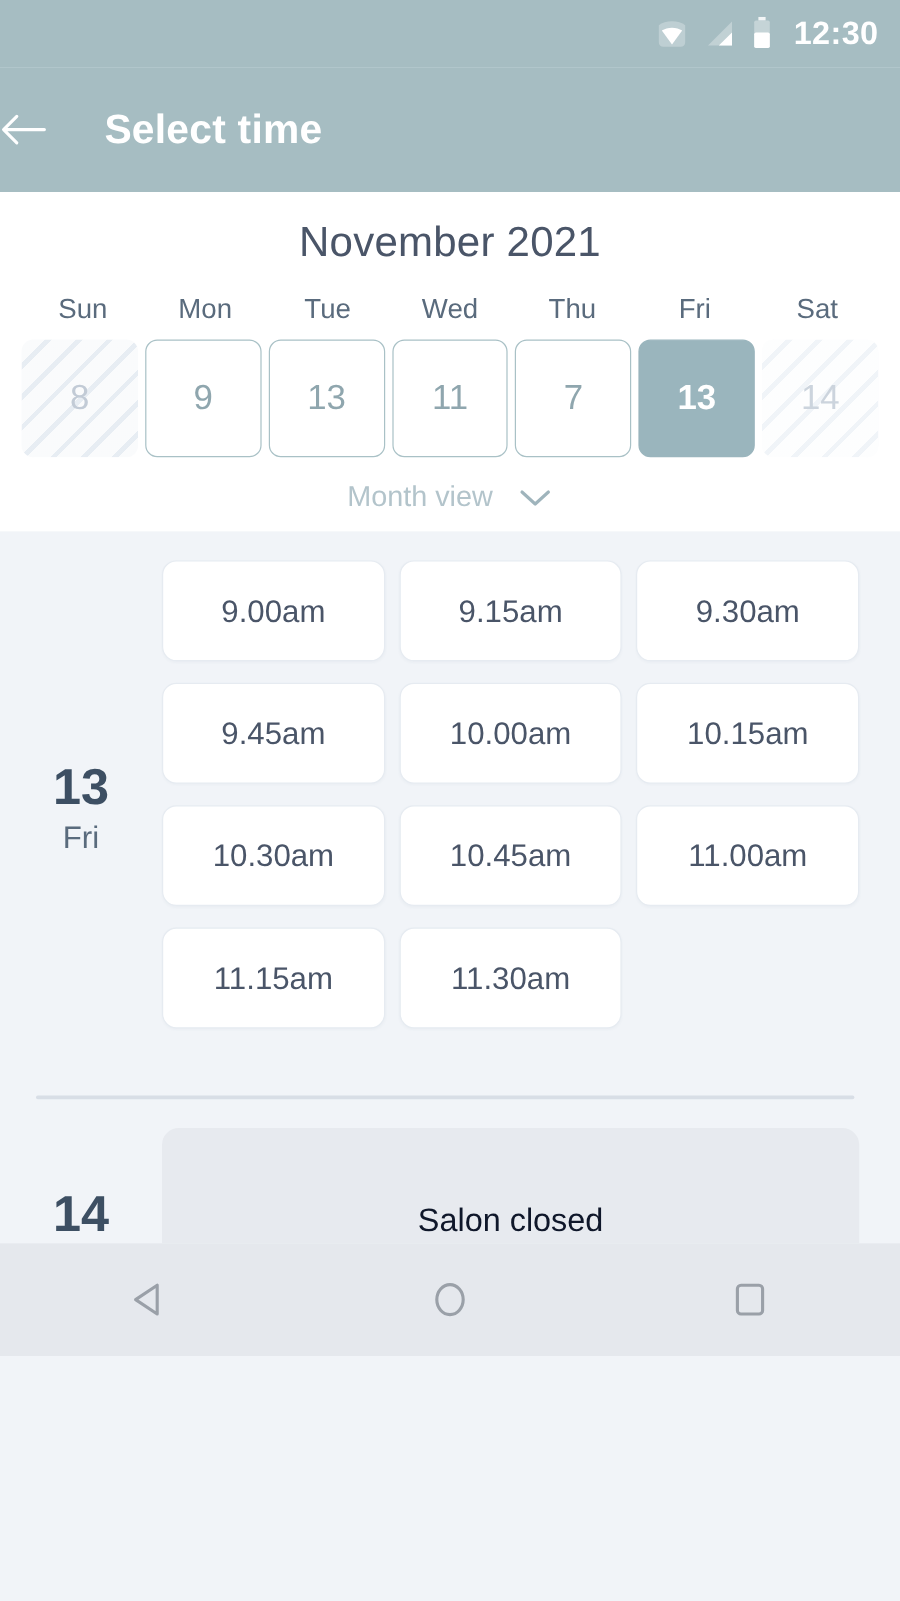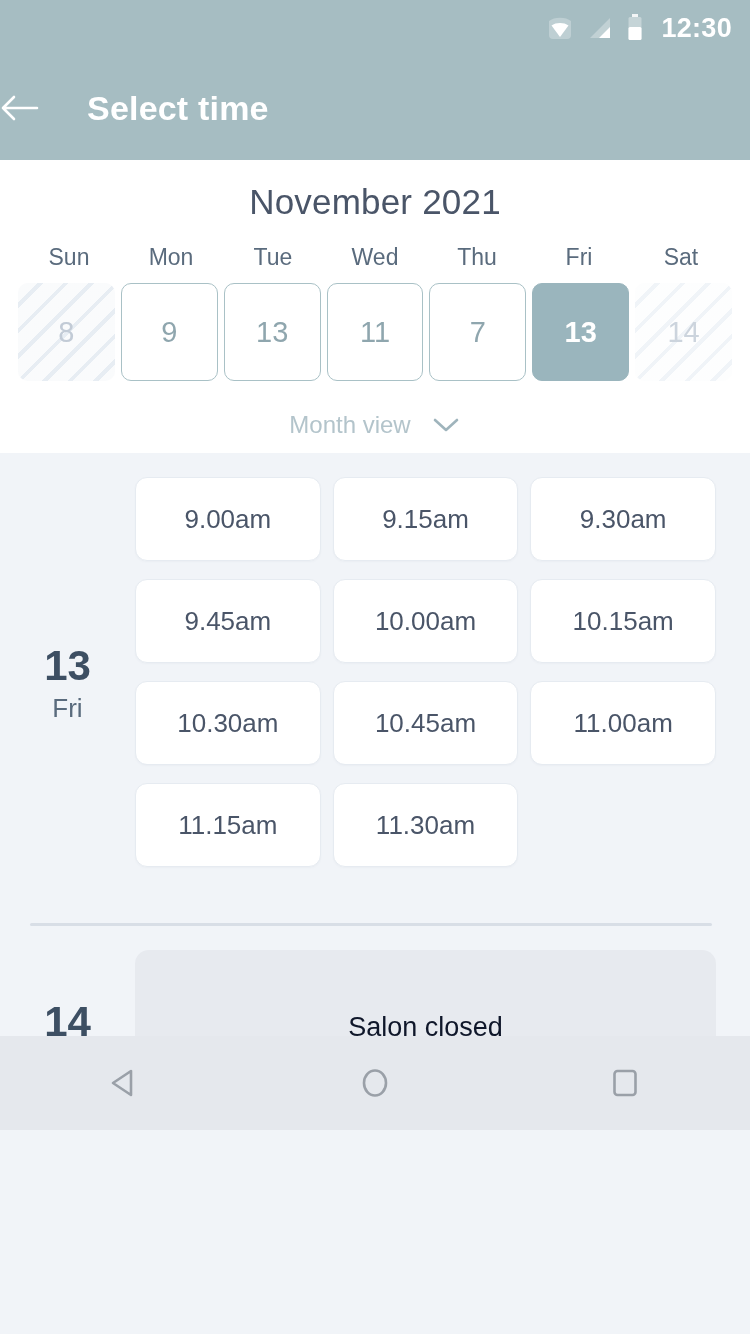--- a/index.html
+++ b/index.html
@@ -74,21 +74,21 @@
   .daycell.disabled.light {
     color:#ccd4dd;
     background:
       repeating-linear-gradient(135deg,
         rgba(255,255,255,0.85) 0px, rgba(255,255,255,0.85) 14px,
         rgba(240,244,248,0.95) 14px, rgba(240,244,248,0.95) 18px),
       #f3f6f9;
   }
   .month-view-row {
     display:flex; align-items:center; justify-content:center;
-    gap:20px; margin-top:30px; cursor:pointer;
+    gap:20px; margin-top:20px; cursor:pointer;
   }
   .month-view-label { font-size:24px; color:#b3c4cb; }
   .chevron-down { display:block; }
 
   
   .slots-area { flex:1 1 auto; background:#f1f4f8; overflow:hidden; position:relative; }
 
   .day-group { display:flex; padding-top:24px; }
   .day-stamp {
     width:135px; flex:0 0 135px;

